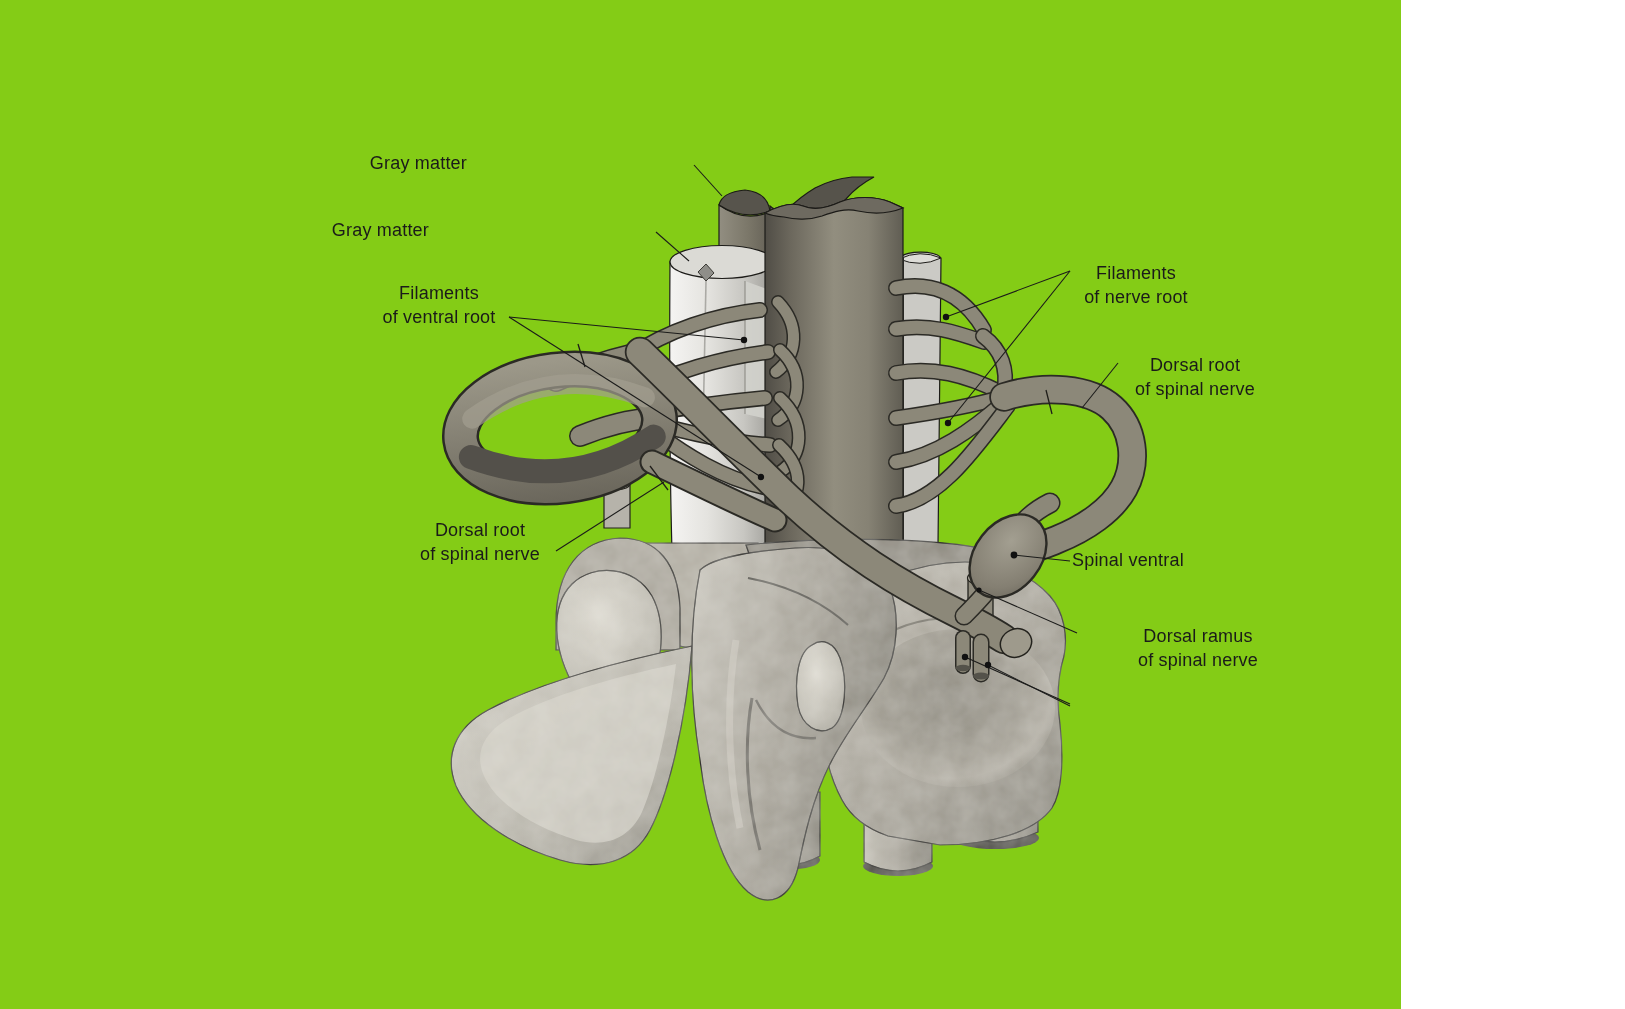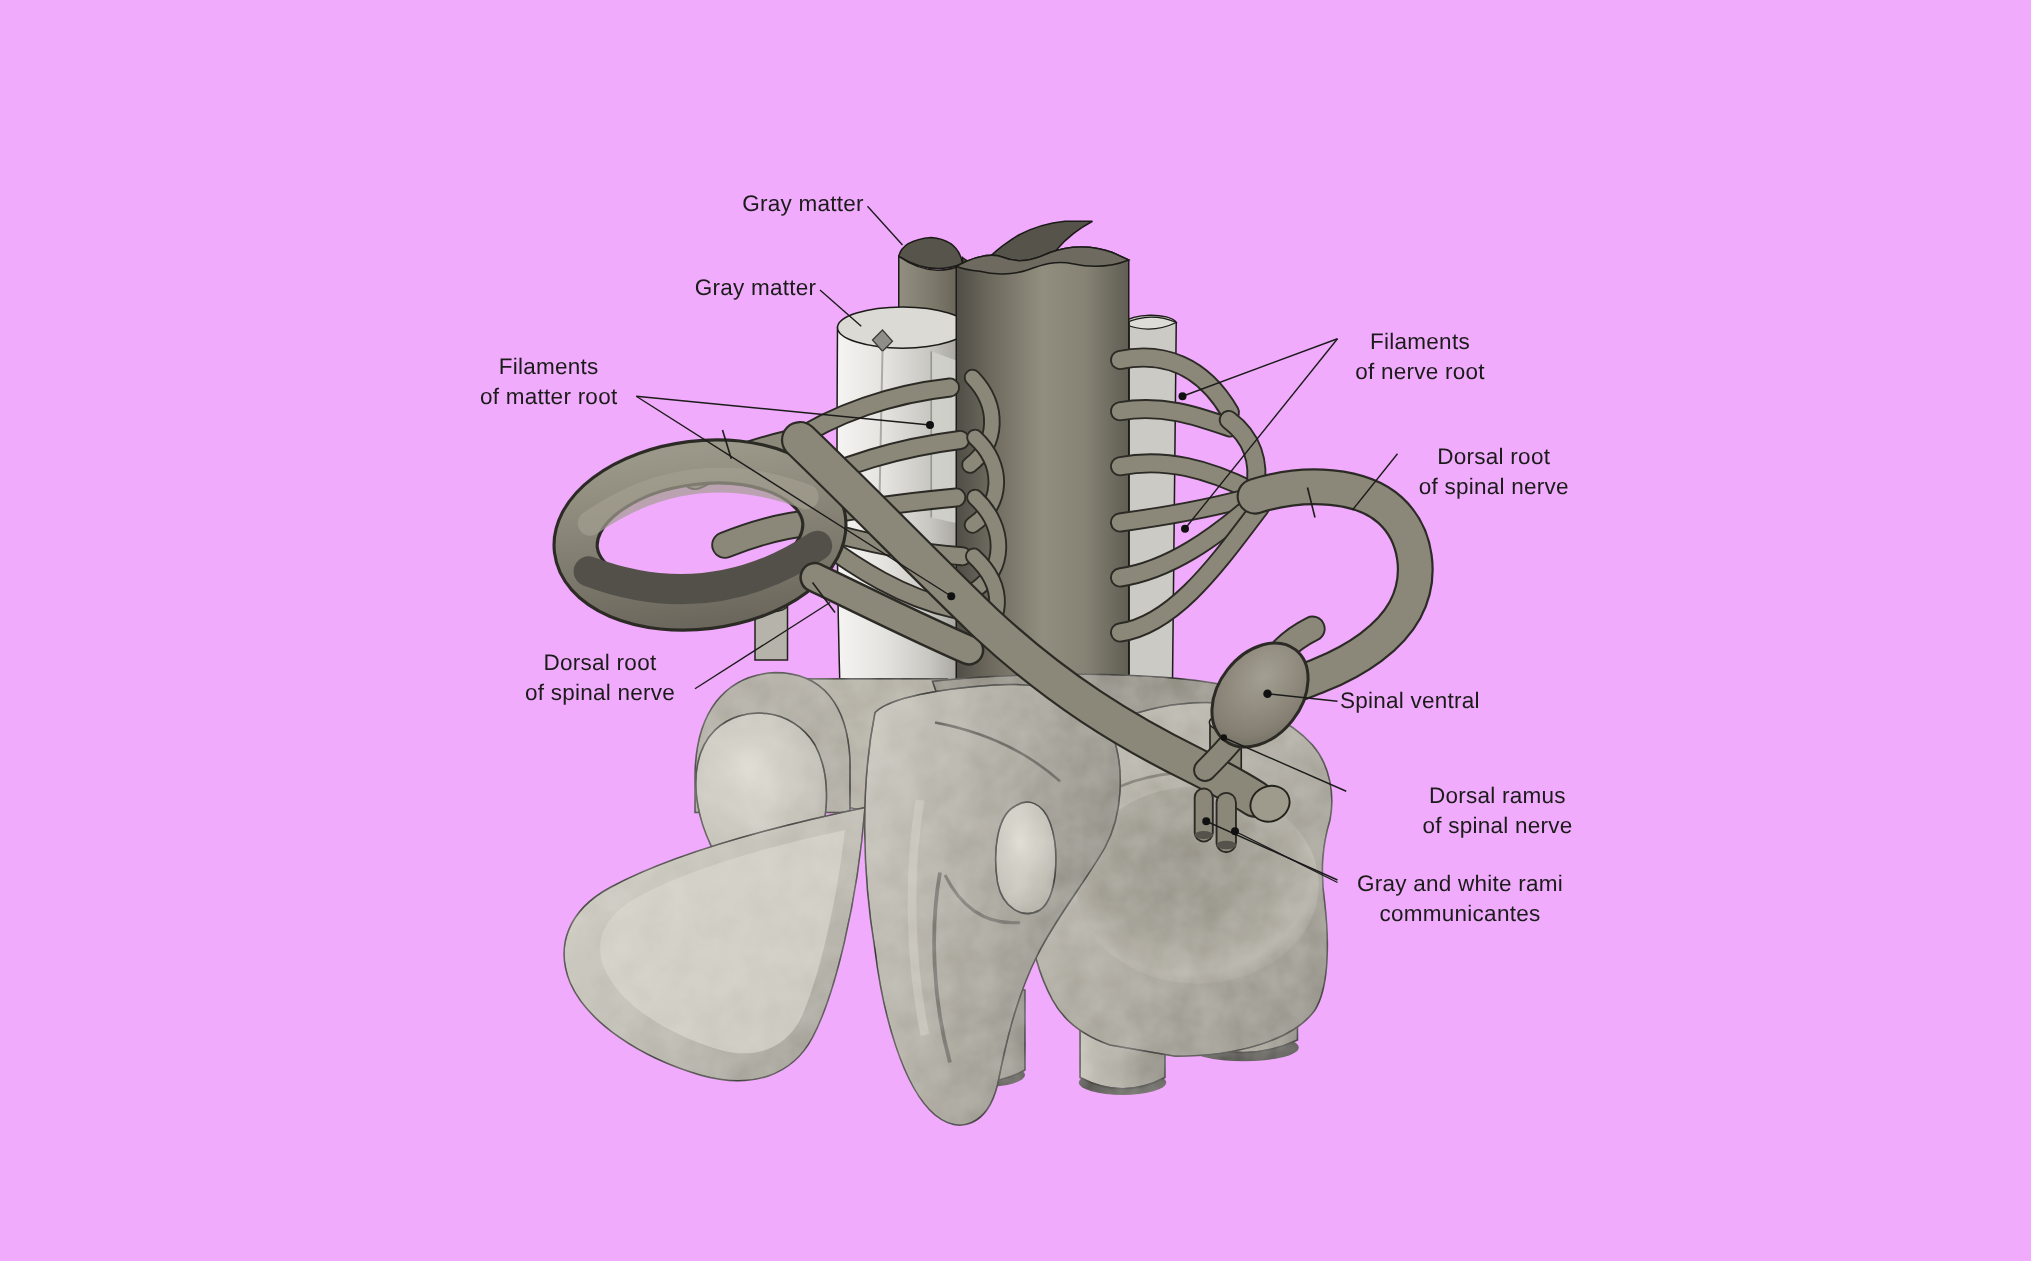--- a/index.html
+++ b/index.html
@@ -1,19 +1,19 @@
 <!DOCTYPE html>
 <html><head>
 <meta charset="utf-8">
 <style>
   html,body{margin:0;padding:0;background:#ffffff;}
   #stage{
     position:relative;
-    width:1625px;height:1009px;
-    background:#f0abfc;
+    width:1401px;height:1009px;
+    background:#84cc16;
     overflow:hidden;
     font-family:"Liberation Sans", sans-serif;
   }
   #model{position:absolute;left:0;top:0;width:1625px;height:1009px;}
   .lbl{
     position:absolute;
     color:#1b1b1a;
     font-size:18px;
     line-height:24px;
     letter-spacing:0.2px;
@@ -298,39 +298,35 @@
 </svg>
 
 <div class="lbl right" style="right:934px;top:151px;">
   <span>Gray matter</span>
 </div>
 <div class="lbl right" style="right:972px;top:218px;">
   <span>Gray matter</span>
 </div>
 <div class="lbl center" style="left:439px;top:281px;">
   <div>Filaments</div>
-  <div>of matter root</div>
+  <div>of ventral root</div>
 </div>
 <div class="lbl center" style="left:1136px;top:261px;">
   <div>Filaments</div>
   <div>of nerve root</div>
 </div>
 <div class="lbl center" style="left:1195px;top:353px;text-align:center;">
   <div>Dorsal root</div>
   <div>of spinal nerve</div>
 </div>
 <div class="lbl center" style="left:480px;top:518px;">
   <div>Dorsal root</div>
   <div>of spinal nerve</div>
 </div>
 <div class="lbl" style="left:1072px;top:548px;">
   <span>Spinal ventral</span>
 </div>
 <div class="lbl center" style="left:1198px;top:624px;">
   <div>Dorsal ramus</div>
   <div>of spinal nerve</div>
 </div>
-<div class="lbl center" style="left:1168px;top:695px;">
-  <div>Gray and white rami</div>
-  <div>communicantes</div>
-</div>
 
 </div>
 
 </body></html>

